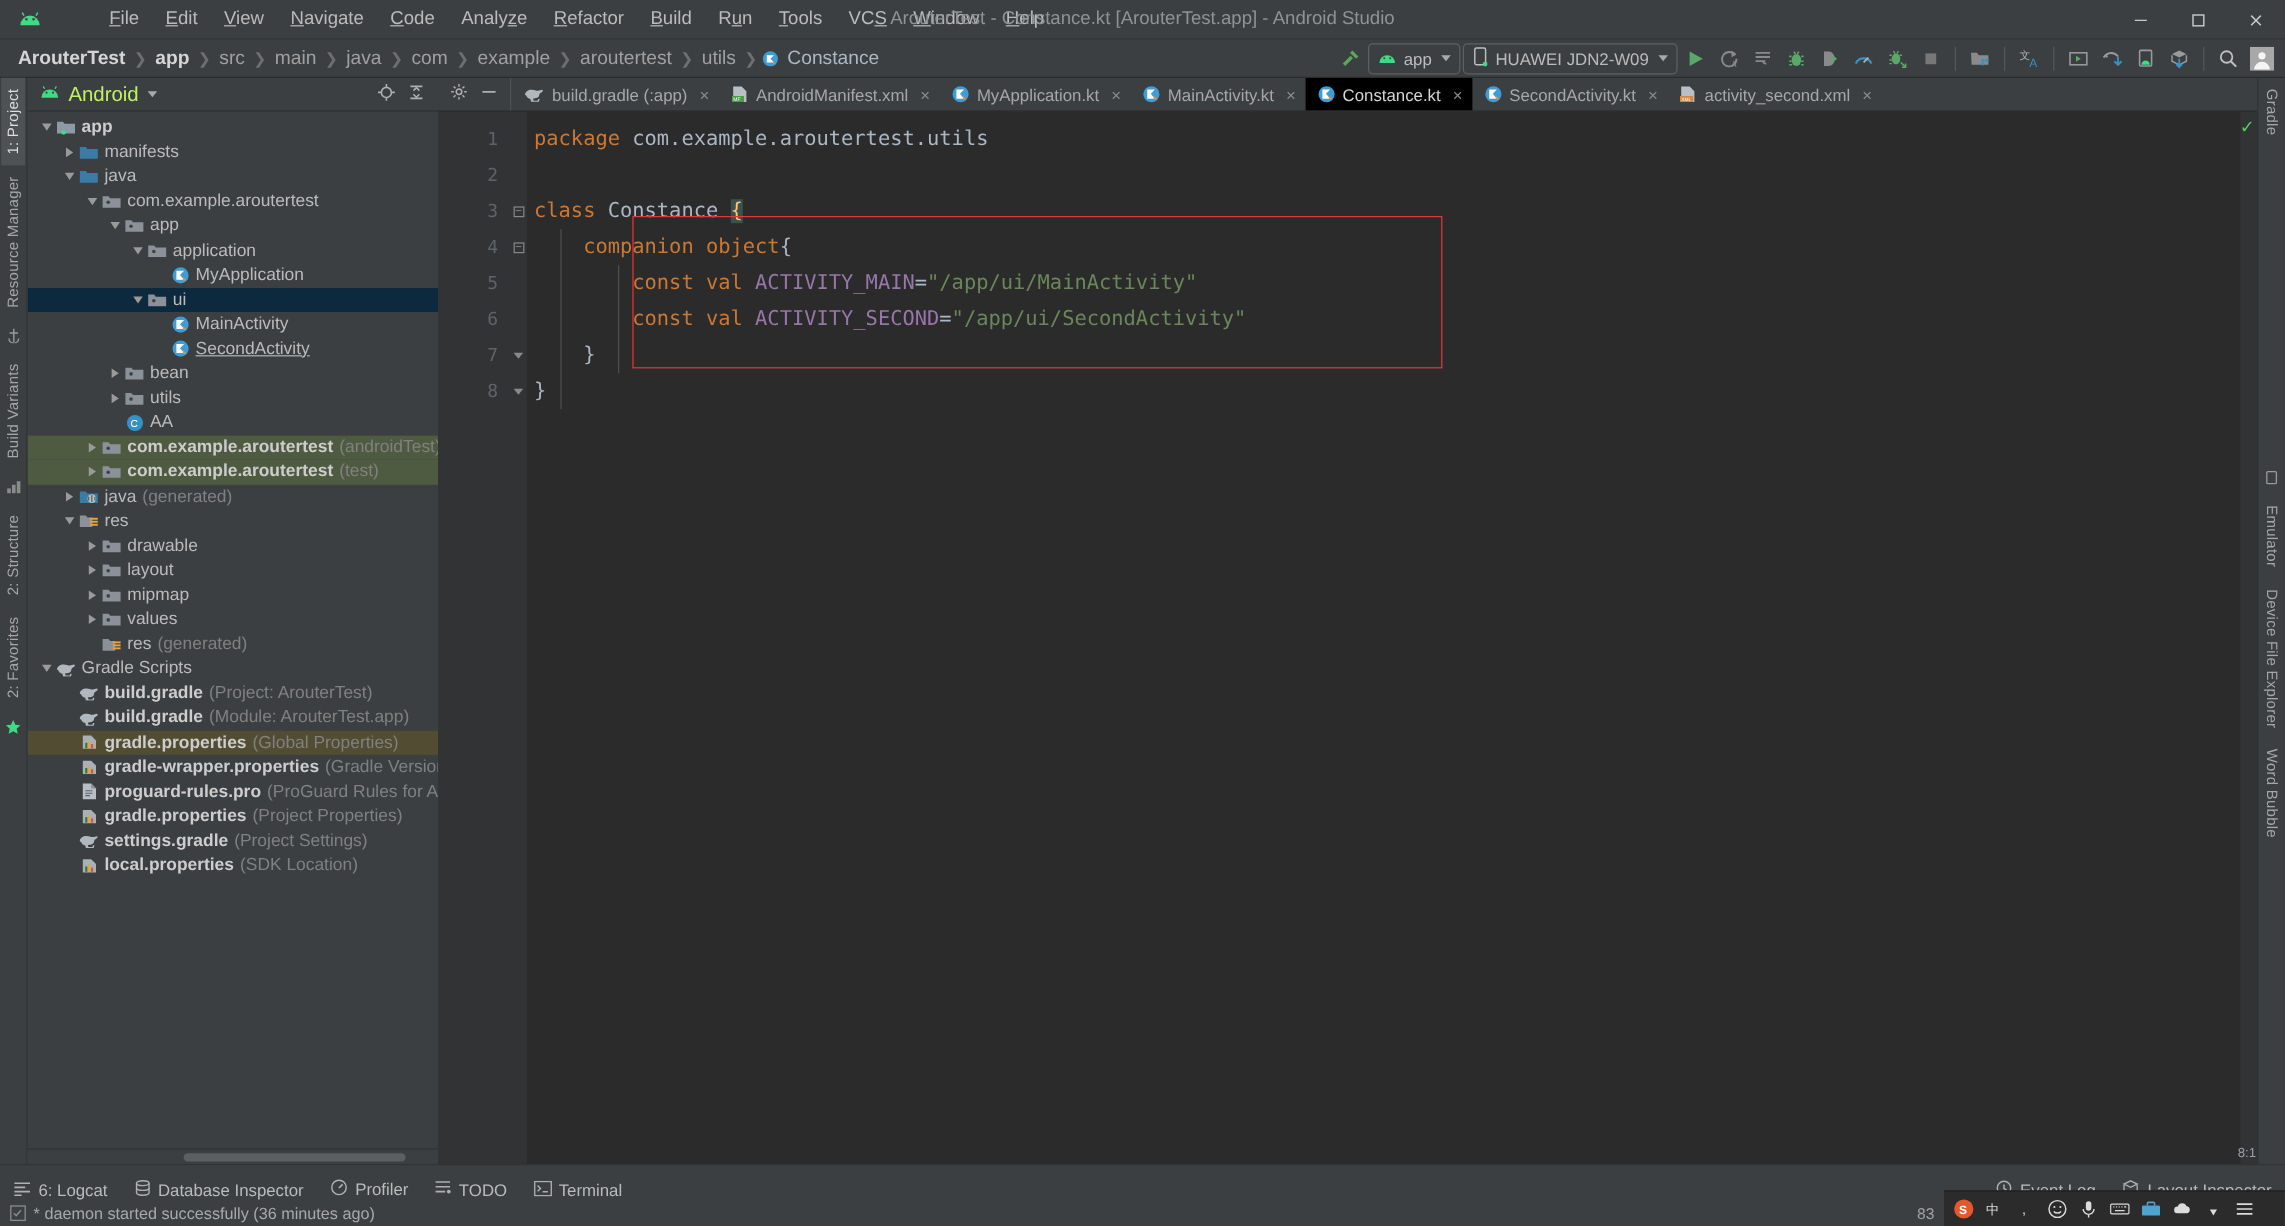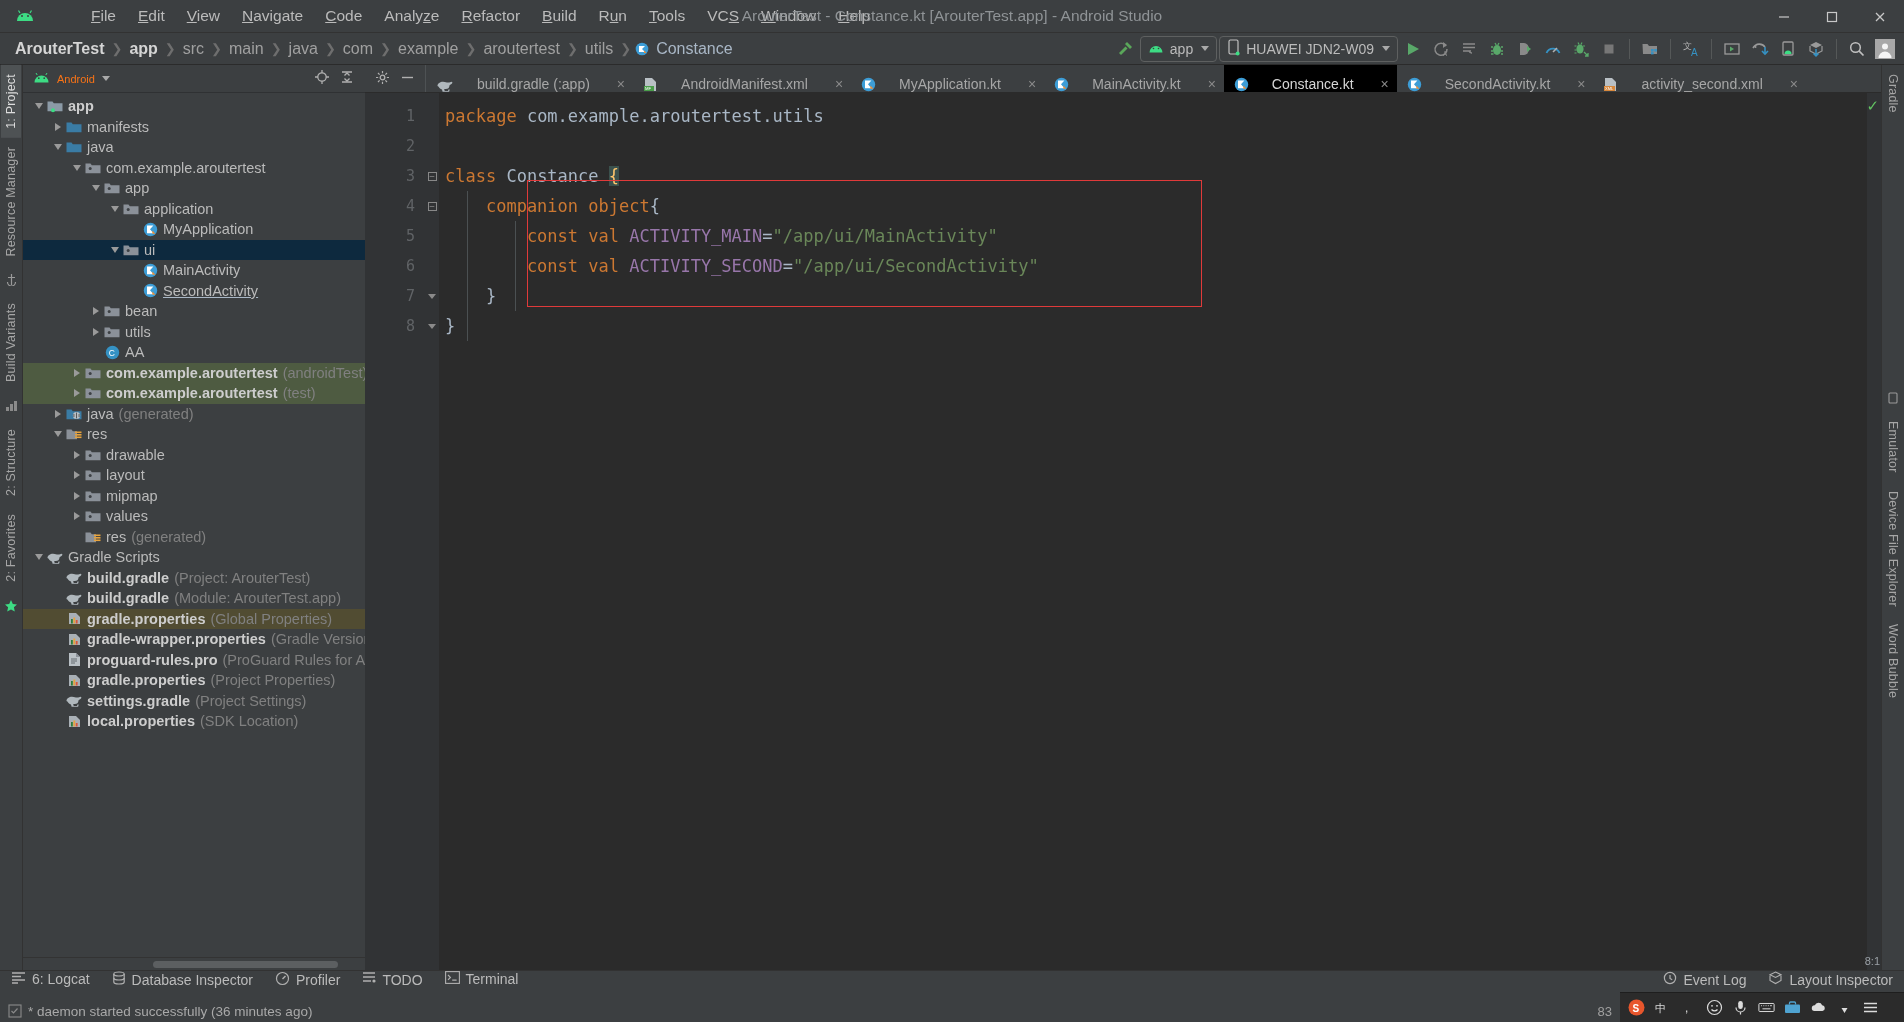--- a/index.html
+++ b/index.html
@@ -75,21 +75,21 @@
   .vtab.flip { transform: rotate(180deg); }
   .rail-ic { padding: 8px 0; display:flex; }
   .rail-spacer { flex: 1; }
 
   
   #projpanel { width: 342px; background: #3c3f41; display: flex; flex-direction: column; flex: none; }
   #proj-head {
     height: 28px; display: flex; align-items: center; padding: 0 6px 0 10px;
     border-bottom: 1px solid #2f3133;
   }
-  #proj-head .title { font-size: 11px; color: #f97316; margin-left: 7px; }
+  #proj-head .title { font-size: 17px; color: #bef264; margin-left: 7px; }
   #proj-head .acts { margin-left: auto; display: flex; align-items: center; gap: 9px; padding-right:4px;}
   #tree { flex: 1; overflow: hidden; padding-top: 3px; position: relative; }
   .row {
     height: 20.5px; display: flex; align-items: center; font-size: 14.5px;
     color: #a9b7c6; white-space: nowrap; padding-right: 4px;
   }
   .row .tw { width: 15px; flex: none; display: flex; justify-content: center; align-items: center; }
   .row .ic { width: 18px; flex: none; display: flex; justify-content: center; align-items: center; margin-right: 4px;}
   .row .lbl { color: #bbbbbb; }
   .row .lbl.b { font-weight: bold; color: #cdcdcd; }
@@ -101,21 +101,21 @@
   .tri.closed { border-top:4.5px solid transparent; border-bottom:4.5px solid transparent; border-left:6.5px solid #9a9a9a; }
   .tri.open { border-left:4.5px solid transparent; border-right:4.5px solid transparent; border-top:6.5px solid #9a9a9a; }
   #proj-scroll { height: 13px; background:#3c3f41; position:relative; border-top:1px solid #333;}
   #proj-scroll .thumb { position:absolute; left:130px; top:3px; width:185px; height:7px; background:#5c5f61; border-radius:4px;}
 
   
   #editor { flex: 1; display: flex; flex-direction: column; min-width: 0; background: #2b2b2b; }
   #tabbar { height: 28px; background: #3c3f41; display: flex; align-items: stretch; border-bottom:1px solid #2b2b2b;}
   .tabctl { display:flex; align-items:center; gap:10px; padding:0 10px; border-right:1px solid #4e5254;}
   .tab {
-    display: flex; align-items: flex-end; gap: 23px; padding: 0 8px 0 10px;
+    display: flex; align-items: center; gap: 6px; padding: 0 8px 0 10px;
     font-size: 14px; color: #a7a7a7; white-space: nowrap; position:relative;
   }
   .tab.active { background: #000000; color: #d6d6d6; }
   .tab .x { color: #8b8b8b; font-size: 14px; margin-left: 4px; }
 
   #codearea { flex: 1; display: flex; position: relative; overflow: hidden; background:#2b2b2b;}
   .gutter {
     width: 60px; flex: none; background: #313335; color: #606366;
     font-family: "DejaVu Sans Mono", monospace; font-size: 15px; text-align: right;
     padding-top: 8px; position: relative;
@@ -143,21 +143,21 @@
     left: 88px; top: 87px; width: 675px; height: 127px;
   }
   .indent-guide { position:absolute; width:1px; background:#4b5052; }
   #rightmark { position:absolute; right:0; top:0; bottom:0; width:14px; background:#313335; }
   #rm-check { position:absolute; right:2px; top:4px; color:#62c462; font-size:15px; }
   #rm-count { position:absolute; right:1px; bottom:3px; color:#9aa0a6; font-size:11px;}
 
   
   #bottombar {
     position: absolute; left: 0; right: 0; bottom: 22px; height: 30px;
-    background: #3c3f41; border-top: 1px solid #323232; display: flex; align-items: flex-start;
+    background: #3c3f41; border-top: 1px solid #323232; display: flex; align-items: flex-end;
   }
   .bbtn { display: flex; align-items: center; gap: 6px; padding: 0 11px; font-size: 14px; color: #bbbbbb; }
   .bright { margin-left: auto; display: flex; align-items: center; }
 
   #statusbar {
     position: absolute; left: 0; right: 0; bottom: 0; height: 22px;
     background: #3c3f41; display: flex; align-items: center; font-size: 13.5px; color: #a9a9a9;
   }
   #statusbar .msg { margin-left: 28px; }
   #statusbar .sicon { position:absolute; left:8px; top:4px; }

